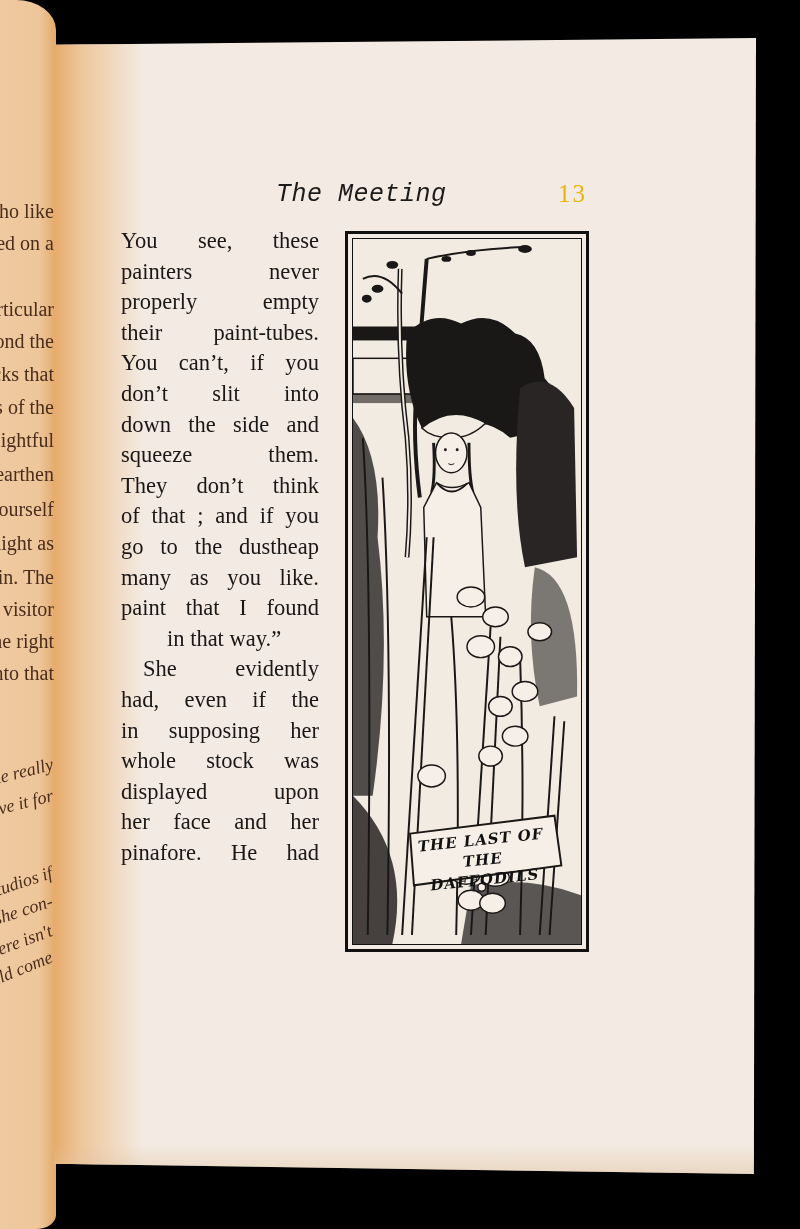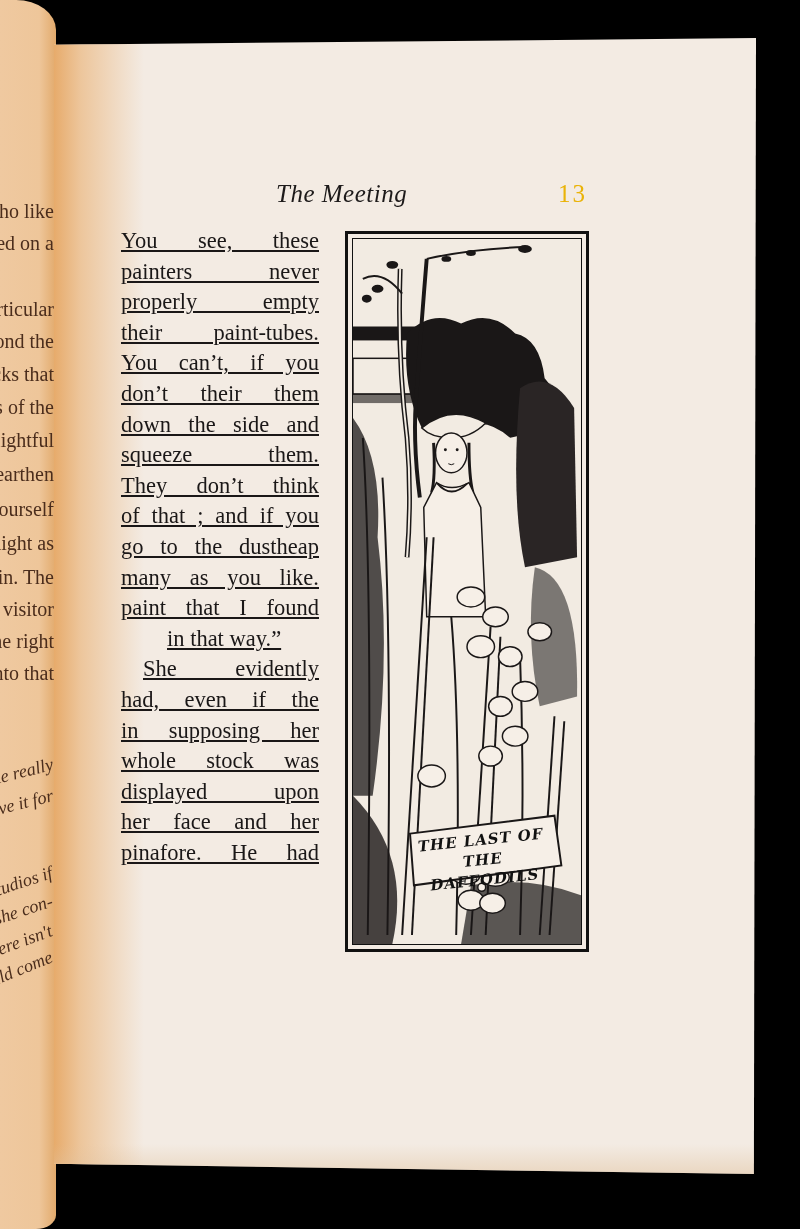--- a/index.html
+++ b/index.html
@@ -29,30 +29,30 @@
   .gutter-shadow {
     position: absolute; left: 0; top: 0; width: 90px; height: 100%;
     background: linear-gradient(90deg, #e7ab6b 0%, #edc69c 30%, rgba(243,235,227,0) 100%);
   }
   .bottom-edge {
     position: absolute; left: 0; bottom: 0; width: 100%; height: 30px;
     background: linear-gradient(0deg, rgba(225,195,160,0.5), rgba(243,235,227,0));
   }
   .running-head {
     position: absolute; left: 276px; top: 180px; font-style: italic; font-size: 25px;
-    color: #1d1a1a; letter-spacing: 0.5px;
+    color: #1d1a1a; letter-spacing: 0.5px; font-family: Liberation Mono, monospace;
   }
   .page-number {
     position: absolute; left: 558px; top: 180px; font-size: 25px; color: #eab308; letter-spacing: 2px;
   }
   .body-text {
     position: absolute; left: 121px; top: 226px; width: 198px;
     font-size: 22.5px; line-height: 30.6px; color: #1a1717;
   }
-  .body-text .line { display: block; text-align: justify; text-align-last: justify; white-space: nowrap; text-decoration: underline; }
+  .body-text .line { display: block; text-align: justify; text-align-last: justify; white-space: nowrap; }
   .body-text .line.last { text-align-last: left; margin-left: 46px; }
   .body-text .line.indent { padding-left: 22px; }
   
   .illustration {
     position: absolute; left: 345px; top: 231px; width: 244px; height: 721px;
     border: 3px solid #111; box-sizing: border-box; background: #f3ebe3;
   }
   .illustration .inner {
     position: absolute; left: 4px; top: 4px; right: 4px; bottom: 4px;
     border: 1.5px solid #111; overflow: hidden; background: #efe7de;
@@ -101,21 +101,21 @@
 
 <div class="running-head">The Meeting</div>
 <div class="page-number">13</div>
 
 <div class="body-text">
   <span class="line">You see, these</span>
   <span class="line">painters never</span>
   <span class="line">properly empty</span>
   <span class="line">their paint-tubes.</span>
   <span class="line">You can’t, if you</span>
-  <span class="line">don’t their them</span>
+  <span class="line">don’t slit into</span>
   <span class="line">down the side and</span>
   <span class="line">squeeze them.</span>
   <span class="line">They don’t think</span>
   <span class="line">of that ; and if you</span>
   <span class="line">go to the dustheap</span>
   <span class="line">many as you like.</span>
   <span class="line">paint that I found</span>
   <span class="line last">in that way.”</span>
   <span class="line indent">She evidently</span>
   <span class="line">had, even if the</span>

